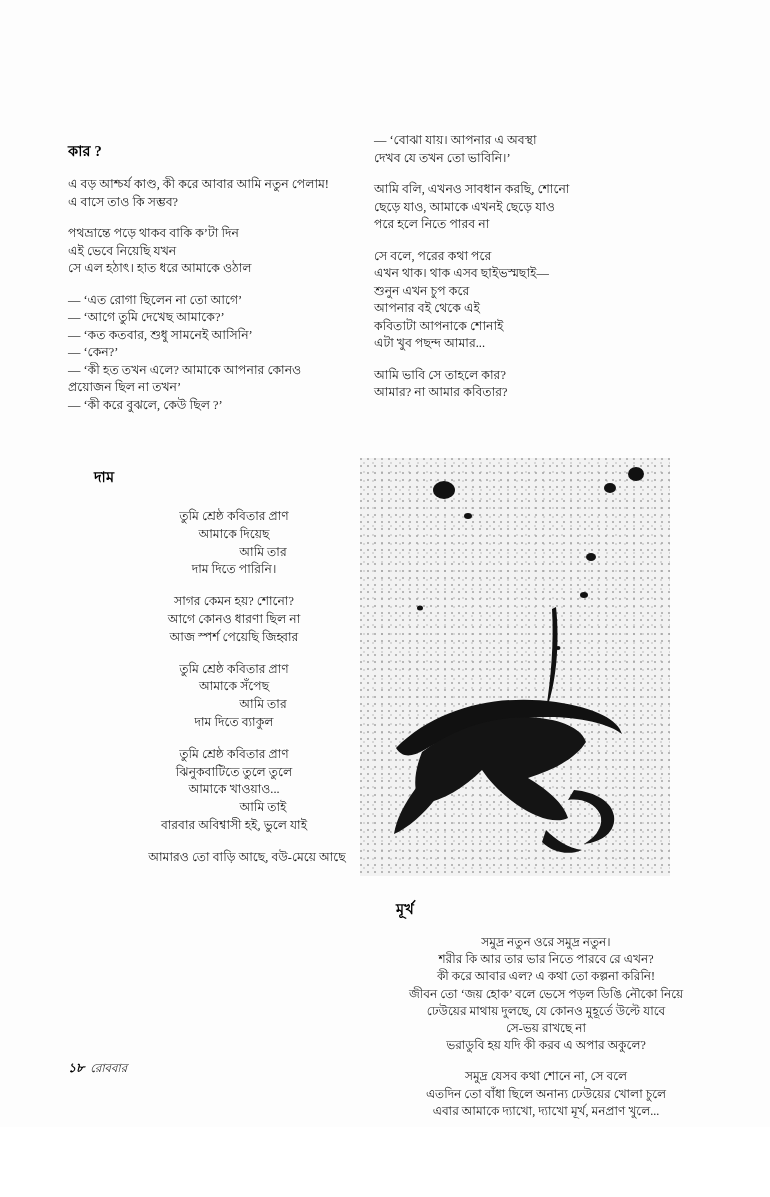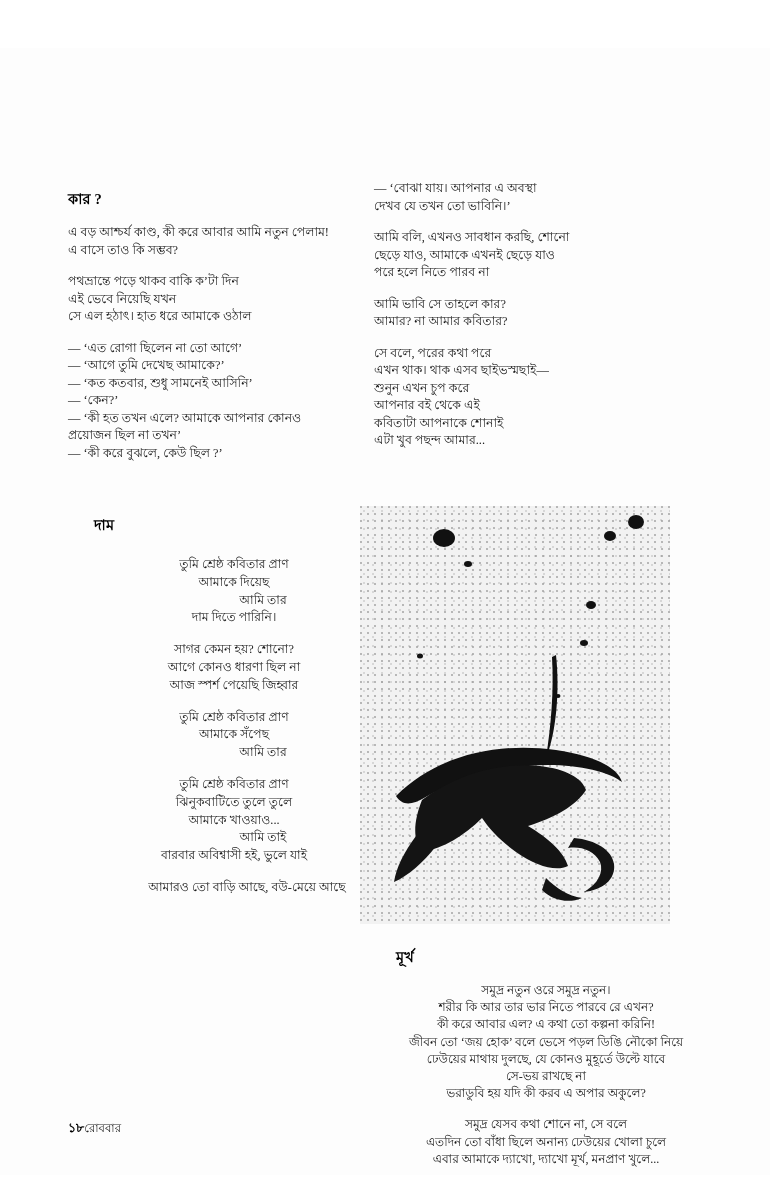--- a/index.html
+++ b/index.html
@@ -8,21 +8,20 @@
     background: #ffffff;
   }
   .page {
     position: relative;
     width: 770px;
     height: 1127px;
     background: #fdfdfd;
     font-family: "Liberation Serif", "DejaVu Serif", serif;
     color: #141414;
     overflow: hidden;
-    margin-top: 48px;
   }
   
   .poem-title {
     font-size: 14.5px;
     font-weight: bold;
     letter-spacing: .2px;
     margin: 0 0 12px 0;
     color: #000;
   }
   .stanza {
@@ -88,24 +87,25 @@
     left: 396px;
     top: 898px;
     width: 300px;
   }
   #poem-murkho .line { font-size: 12.1px; line-height: 17.2px; text-align: center; }
 
   
   #footer {
     position: absolute;
     left: 68px;
-    bottom: 36px;
+    bottom: 48px;
     display: flex;
     align-items: baseline;
-    gap: 0;
+    gap: 6px;
+    font-style: italic;
   }
   #footer .pg-num {
     font-size: 12.5px;
     font-weight: bold;
     color: #000;
   }
   #footer .pub {
     font-size: 11.5px;
     color: #1d1d1d;
   }
@@ -146,32 +146,32 @@
       <div class="line">দেখব যে তখন তো ভাবিনি।’</div>
     </div>
 
     <div class="stanza">
       <div class="line">আমি বলি, এখনও সাবধান করছি, শোনো</div>
       <div class="line">ছেড়ে যাও, আমাকে এখনই ছেড়ে যাও</div>
       <div class="line">পরে হলে নিতে পারব না</div>
     </div>
 
     <div class="stanza">
-      <div class="line">আমি ভাবি সে তাহলে কার?</div>
-      <div class="line">আমার? না আমার কবিতার?</div>
-    </div>
-
-    <div class="stanza">
       <div class="line">সে বলে, পরের কথা পরে</div>
       <div class="line">এখন থাক। থাক এসব ছাইভস্মছাই—</div>
       <div class="line">শুনুন এখন চুপ করে</div>
       <div class="line">আপনার বই থেকে এই</div>
       <div class="line">কবিতাটা আপনাকে শোনাই</div>
       <div class="line">এটা খুব পছন্দ আমার...</div>
     </div>
+
+    <div class="stanza">
+      <div class="line">আমি ভাবি সে তাহলে কার?</div>
+      <div class="line">আমার? না আমার কবিতার?</div>
+    </div>
   </div>
 
   <div id="poem-daam">
     <h2 class="poem-title">দাম</h2>
 
     <div class="stanza">
       <div class="line">তুমি শ্রেষ্ঠ কবিতার প্রাণ</div>
       <div class="line">আমাকে দিয়েছ</div>
       <div class="line indent-1">আমি তার</div>
       <div class="line">দাম দিতে পারিনি।</div>
@@ -180,20 +180,21 @@
     <div class="stanza">
       <div class="line">সাগর কেমন হয়? শোনো?</div>
       <div class="line">আগে কোনও ধারণা ছিল না</div>
       <div class="line">আজ স্পর্শ পেয়েছি জিহ্বার</div>
     </div>
 
     <div class="stanza">
       <div class="line">তুমি শ্রেষ্ঠ কবিতার প্রাণ</div>
       <div class="line">আমাকে সঁপেছ</div>
       <div class="line indent-1">আমি তার</div>
+      <div class="line">দাম দিতে ব্যাকুল</div>
     </div>
 
 
     <div class="stanza">
       <div class="line">তুমি শ্রেষ্ঠ কবিতার প্রাণ</div>
       <div class="line">ঝিনুকবাটিতে তুলে তুলে</div>
       <div class="line">আমাকে খাওয়াও...</div>
       <div class="line indent-1">আমি তাই</div>
       <div class="line">বারবার অবিশ্বাসী হই, ভুলে যাই</div>
     </div>

